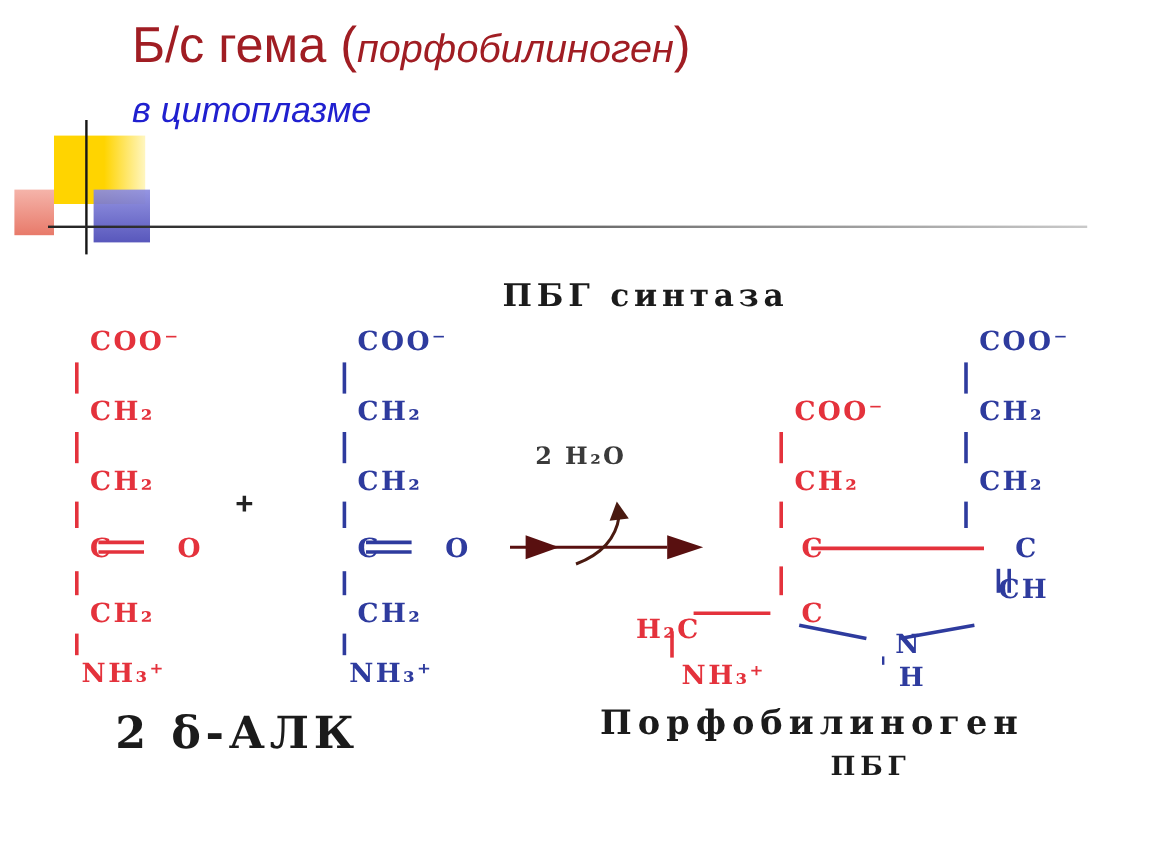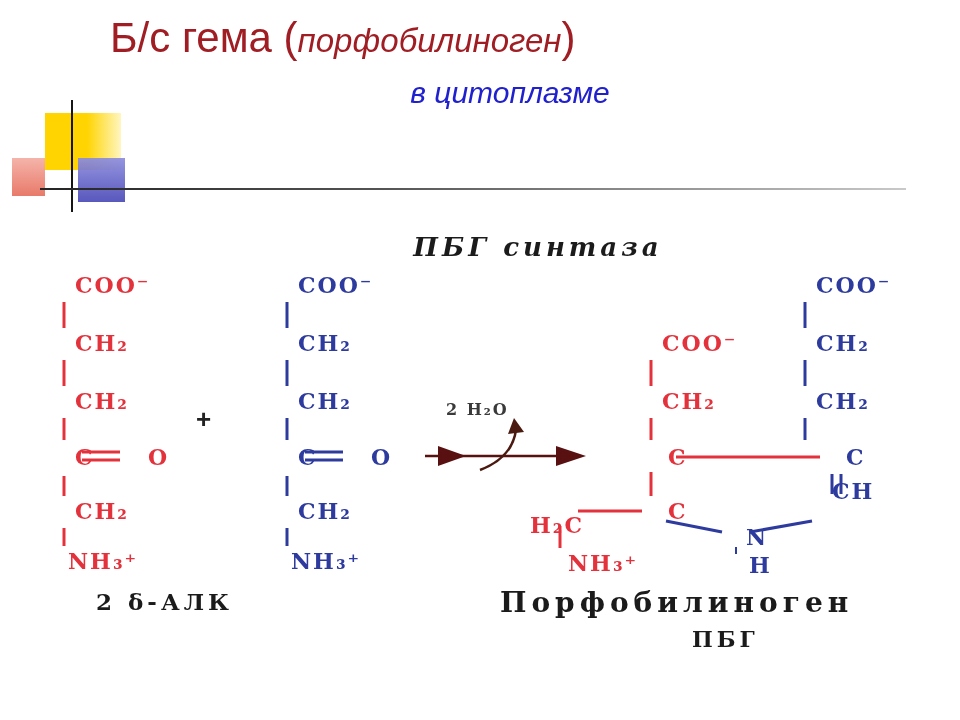--- a/index.html
+++ b/index.html
@@ -15,36 +15,36 @@
     background:linear-gradient(180deg,#8c8ce0 0%,#4a49b6 100%);opacity:.92;}
   .deco-vline{position:absolute;left:71px;top:100px;width:2px;height:112px;background:#161616;}
   .deco-hline{position:absolute;left:40px;top:188px;width:866px;height:2px;
     background:linear-gradient(90deg,#242424 0%,#555 40%,#c9c9c9 100%);}
 
   
   .title-block{position:absolute;left:110px;top:14px;width:800px;text-align:left;
     color:#a01d23;white-space:nowrap;}
   .title-big{font-size:42px;font-weight:500;}
   .title-italic{font-size:33px;font-style:italic;font-weight:500;}
-  .subtitle{position:absolute;left:110px;top:76px;width:800px;text-align:center;
+  .subtitle{position:absolute;left:110px;top:76px;width:800px;
     color:#2020cf;font-size:30px;font-style:italic;}
 
   
   .atom{position:absolute;font-family:"DejaVu Serif",serif;font-weight:bold;
         font-size:22px;letter-spacing:2px;white-space:nowrap;margin-left:20px;}
   .red{color:#e4323c;}
   .blue{color:#2e3b9e;}
   .plus{position:absolute;left:196px;top:404px;font-size:26px;font-weight:bold;color:#222;}
-  .byproduct{position:absolute;left:446px;top:400px;font-family:"DejaVu Serif",serif;
-    font-weight:bold;font-size:16px;letter-spacing:2px;color:#3a3a3a;white-space:nowrap;}
+  .byproduct{position:absolute;left:446px;top:368px;font-family:"DejaVu Serif",serif;
+    font-weight:bold;font-size:20px;letter-spacing:2px;color:#3a3a3a;white-space:nowrap;}
 
   .label{position:absolute;font-family:"DejaVu Serif",serif;font-weight:bold;
          color:#1b1b1b;white-space:nowrap;}
-  .enzyme{left:388px;top:232px;width:300px;text-align:center;font-size:26px;letter-spacing:4px;font-style:italic;}
-  .substrate-label{left:96px;top:588px;font-size:23px;letter-spacing:4px;}
+  .enzyme{left:388px;top:232px;width:300px;text-align:center;font-size:26px;letter-spacing:4px;}
+  .substrate-label{left:96px;top:588px;font-size:37px;letter-spacing:4px;}
   .product-label{left:500px;top:586px;font-size:28px;letter-spacing:5px;}
   .product-abbr{left:692px;top:626px;font-size:22px;letter-spacing:4px;}
 
   .bonds-layer{position:absolute;left:0;top:0;pointer-events:none;}
 </style>
 </head>
 <body>
 
 <div class="slide">
 

